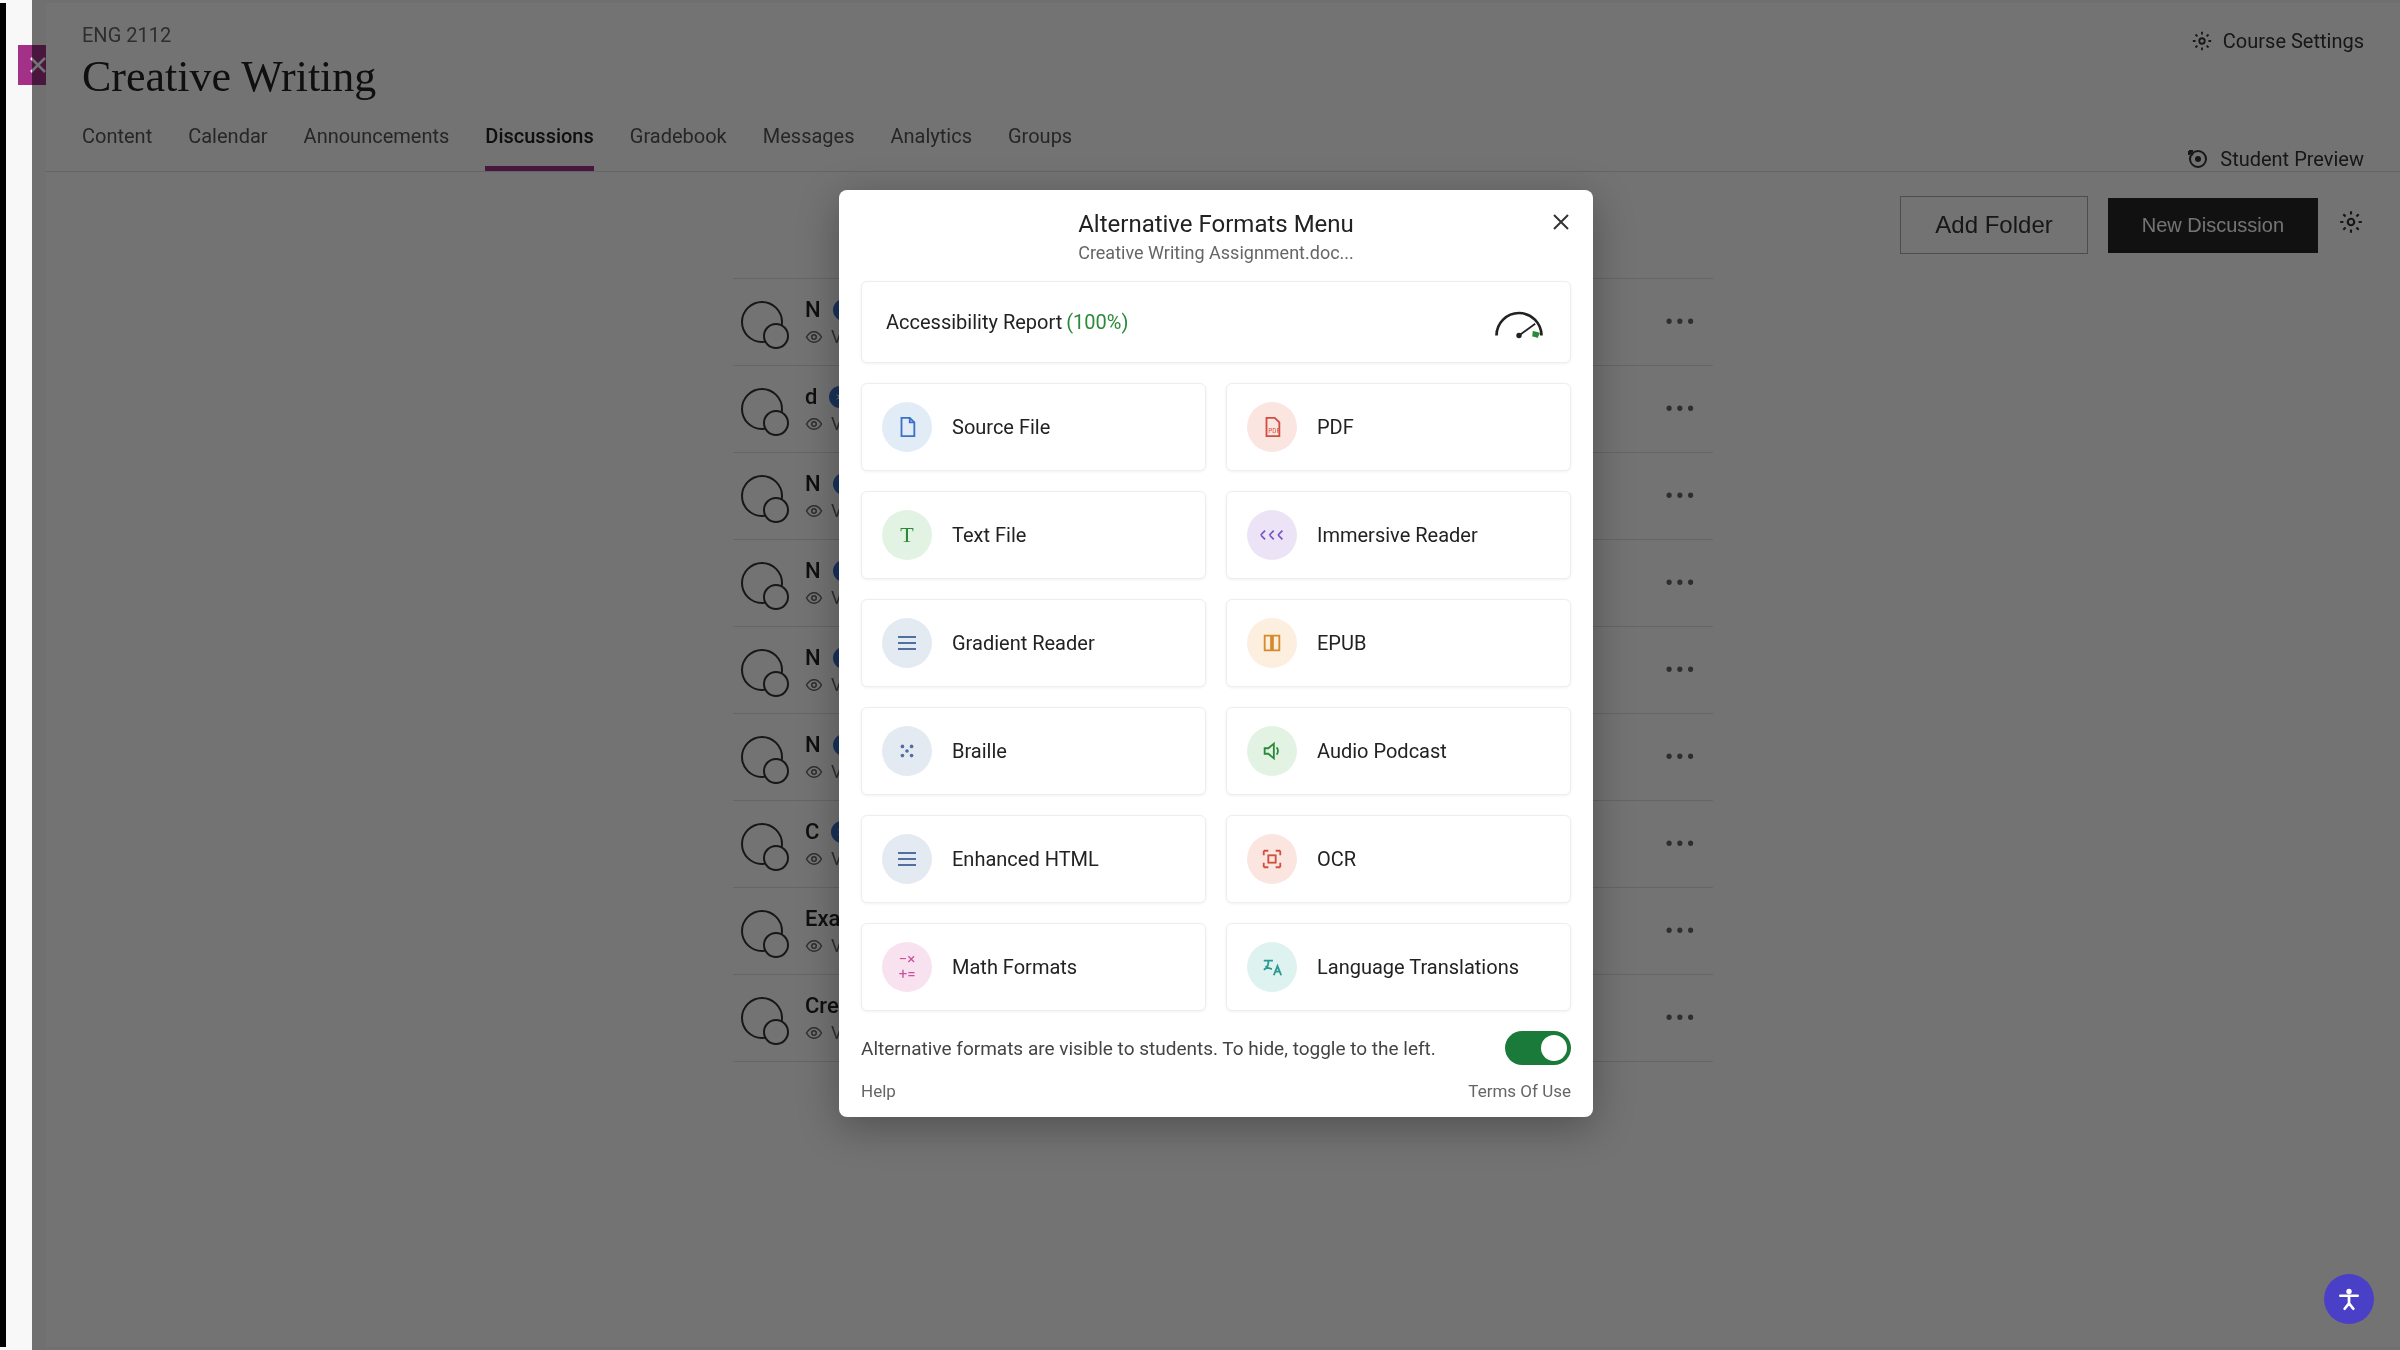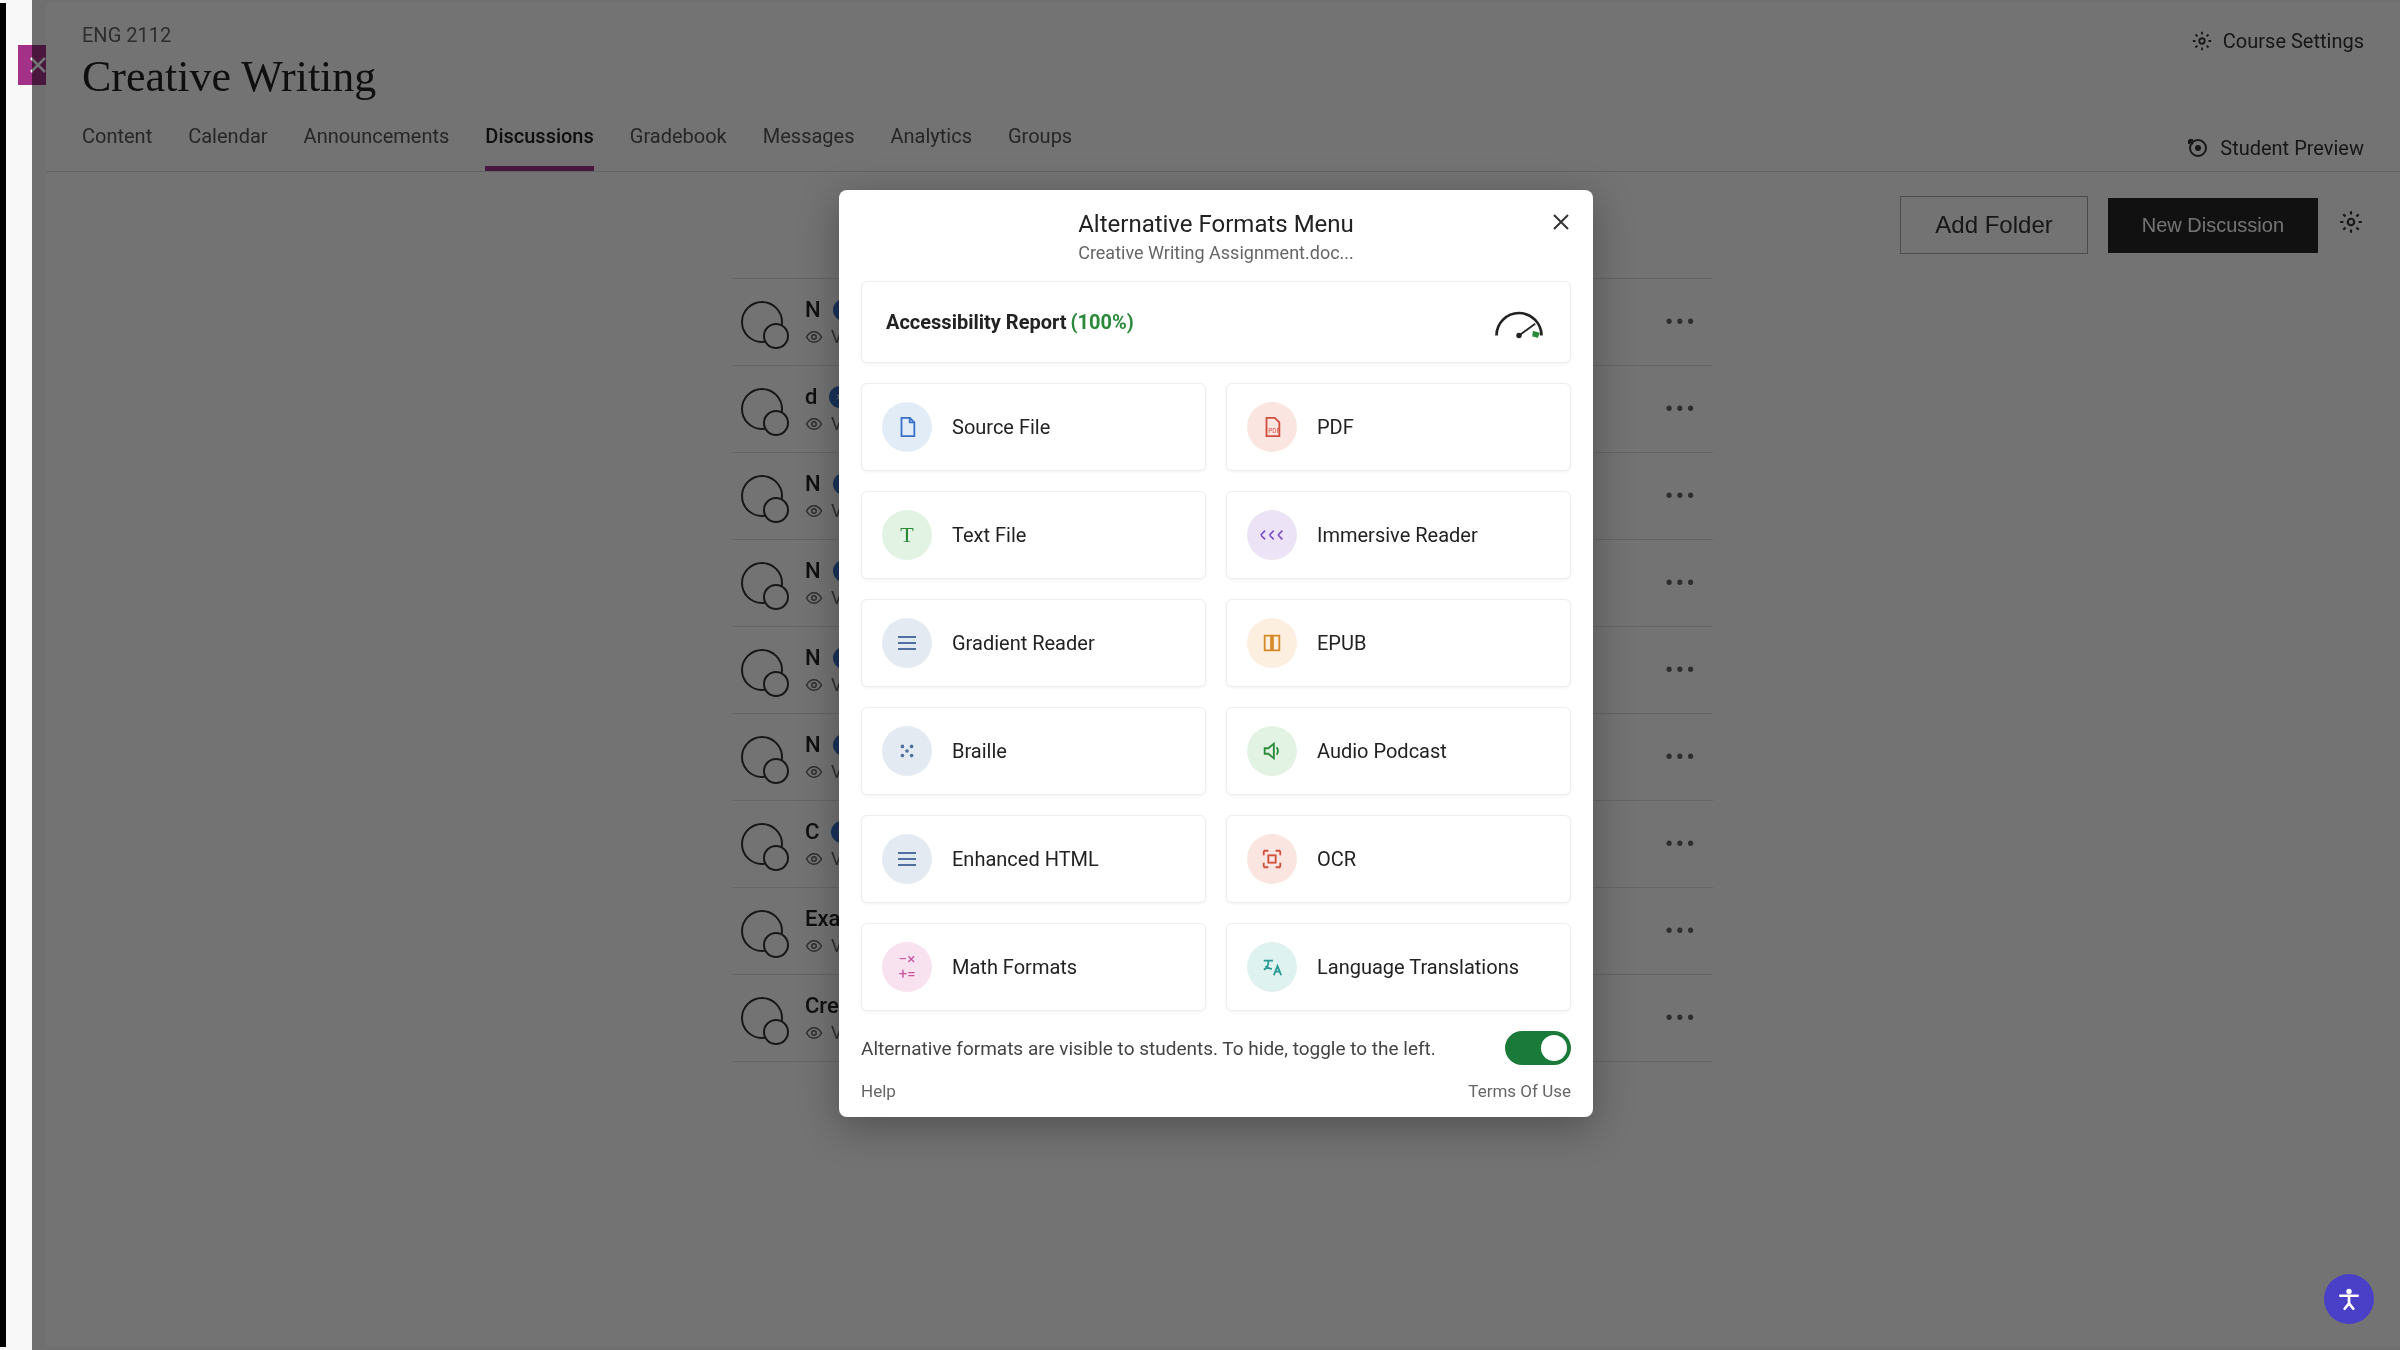--- a/index.html
+++ b/index.html
@@ -37,21 +37,21 @@
 }
 .course-code { font-size: 20px; color: #666; }
 .course-title { font-family: Georgia, serif; font-size: 44px; color: #222; margin-top: 4px; }
 .header-right { display: flex; align-items: center; gap: 10px; color: #333; font-size: 20px; margin-top: 6px; }
 .tabs {
   display: flex; gap: 36px; padding: 12px 36px 0 36px;
   border-bottom: 1px solid #ddd; font-size: 20px; color: #555;
 }
 .tab { padding-bottom: 18px; cursor: pointer; }
 .tab.active { color: #222; border-bottom: 5px solid #a23187; font-weight: 500; }
-.tabs-right { margin-left: auto; display: flex; align-items: center; gap: 10px; color: #333; font-size: 20px; }
+.tabs-right { margin-left: auto; display: flex; align-items: flex-end; gap: 10px; color: #333; font-size: 20px; }
 .toolbar {
   display: flex; justify-content: flex-end; align-items: center;
   gap: 20px; padding: 24px 36px;
 }
 .btn-outline {
   border: 1px solid #aaa; background: #fff; color: #333;
   padding: 14px 34px; font-size: 24px; cursor: pointer;
 }
 .btn-solid {
   border: none; background: #262626; color: #fff;
@@ -107,21 +107,21 @@
 }
 .modal-title { text-align: center; font-size: 24px; color: #222; }
 .modal-sub { text-align: center; font-size: 18px; color: #666; margin-top: 4px; }
 .report-card {
   margin-top: 18px;
   background: #fff;
   border: 1px solid #eee;
   box-shadow: 0 1px 3px rgba(0,0,0,0.06);
   border-radius: 6px;
   padding: 22px 24px;
-  display: flex; align-items: center; justify-content: space-between; font-weight: bold;
+  display: flex; align-items: center; justify-content: space-between;
 }
 .report-label { font-size: 20px; color: #222; }
 .report-pct { color: #2a8a3a; }
 .gauge { width: 54px; height: 36px; }
 .grid {
   margin-top: 20px;
   display: grid; grid-template-columns: 1fr 1fr; gap: 20px;
 }
 .card {
   background: #fff; border: 1px solid #eee;

